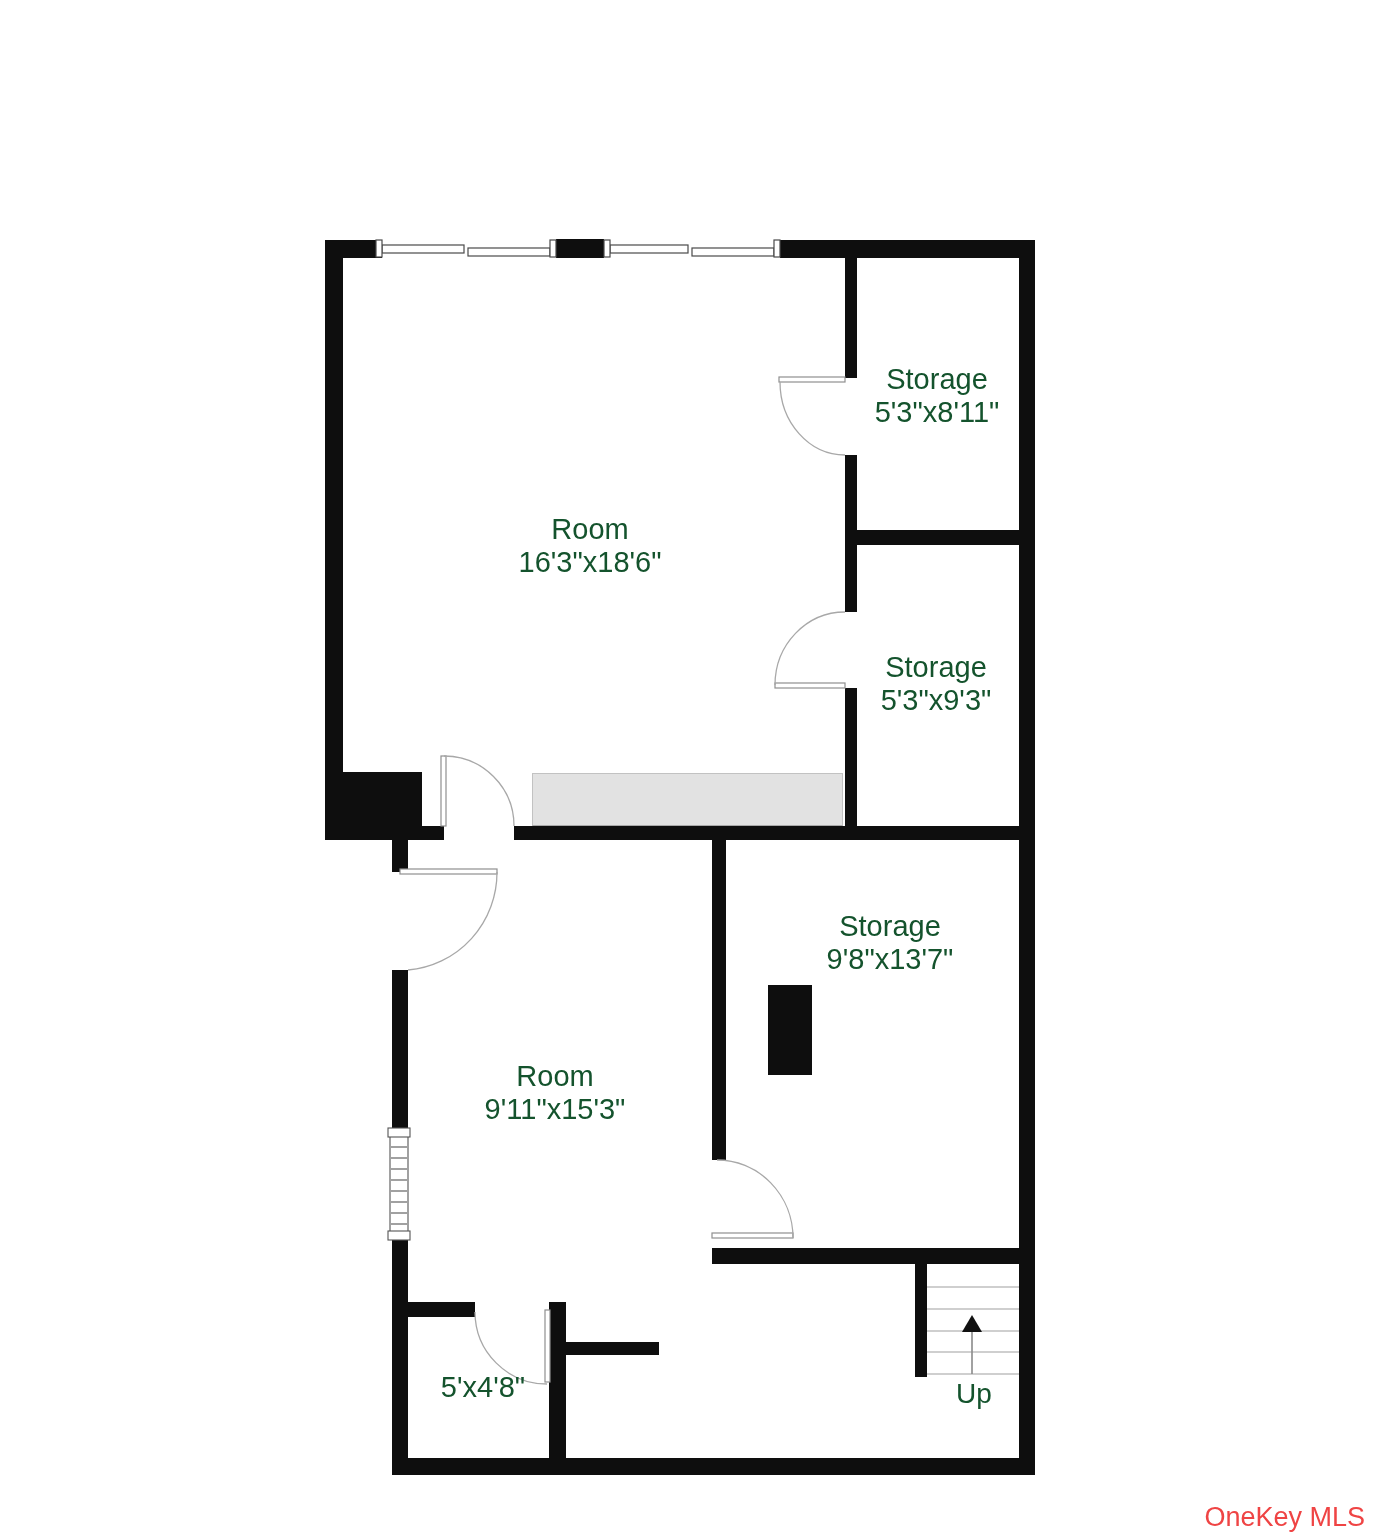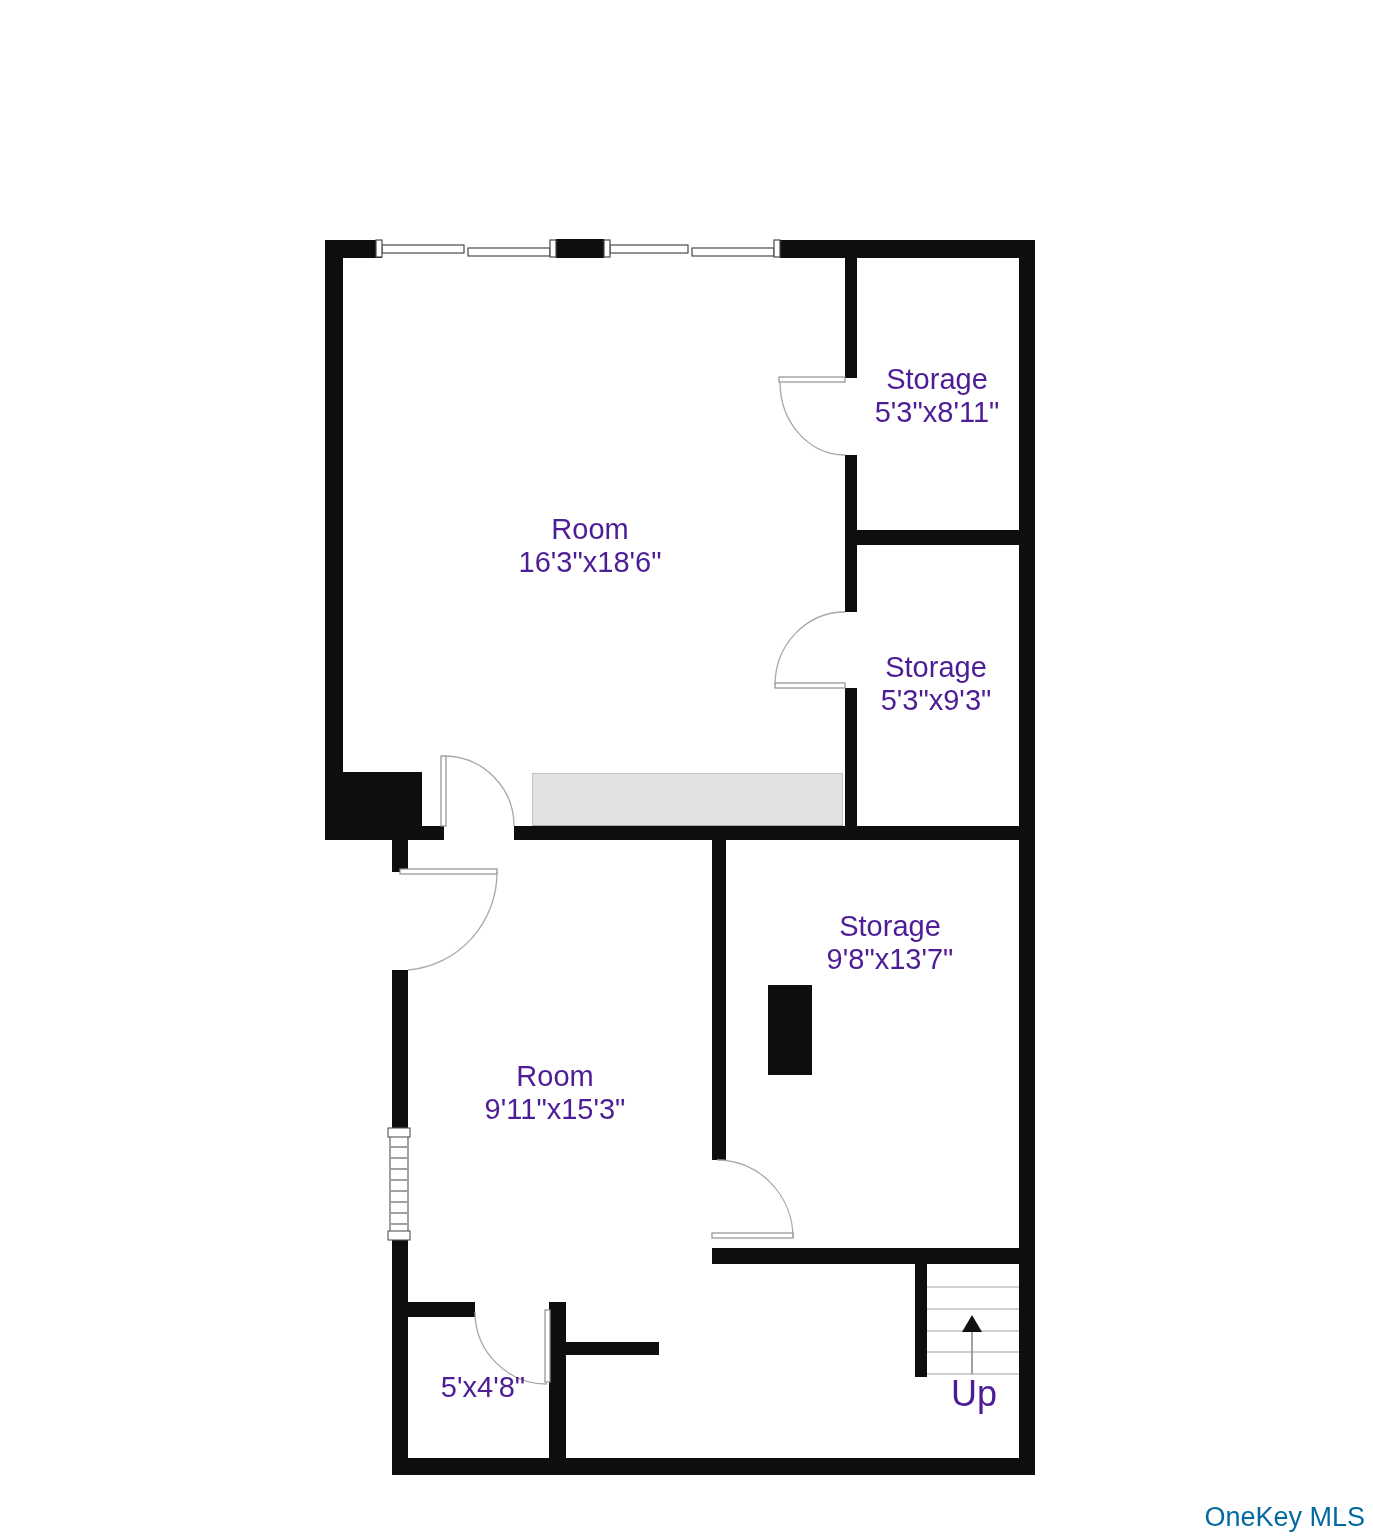--- a/index.html
+++ b/index.html
@@ -6,26 +6,26 @@
   .canvas{
     position:relative;width:1373px;height:1536px;background:#ffffff;overflow:hidden;
     font-family:"Liberation Sans",sans-serif;
   }
   .wall{position:absolute;background:#0e0e0e;}
   .landing{position:absolute;background:#e2e2e2;border:1px solid #c2c2c2;box-sizing:border-box;border-bottom-color:#a9a9a9;}
   .equip{position:absolute;background:#0e0e0e;}
   .linework{position:absolute;left:0;top:0;}
   .label{
     position:absolute;transform:translate(-50%,-50%);text-align:center;
-    color:#4c1d95;font-size:29px;line-height:33px;white-space:nowrap;font-weight:400;
+    color:#14532d;font-size:29px;line-height:33px;white-space:nowrap;font-weight:400;
   }
   .label .dims{display:block;}
-  .up-label{font-size:36px;line-height:40px;}
+  .up-label{font-size:28px;line-height:40px;}
   .watermark{
-    position:absolute;right:8px;top:1504px;color:#0369a1;font-size:27px;line-height:27px;
+    position:absolute;right:8px;top:1504px;color:#ef4444;font-size:27px;line-height:27px;
     white-space:nowrap;font-weight:400;
   }
 </style>
 </head>
 <body>
 
 <div class="canvas">
 
   <div class="wall" style="left:325px;top:240px;width:57px;height:18px"></div>
   <div class="wall" style="left:556px;top:239px;width:48px;height:19px"></div>

